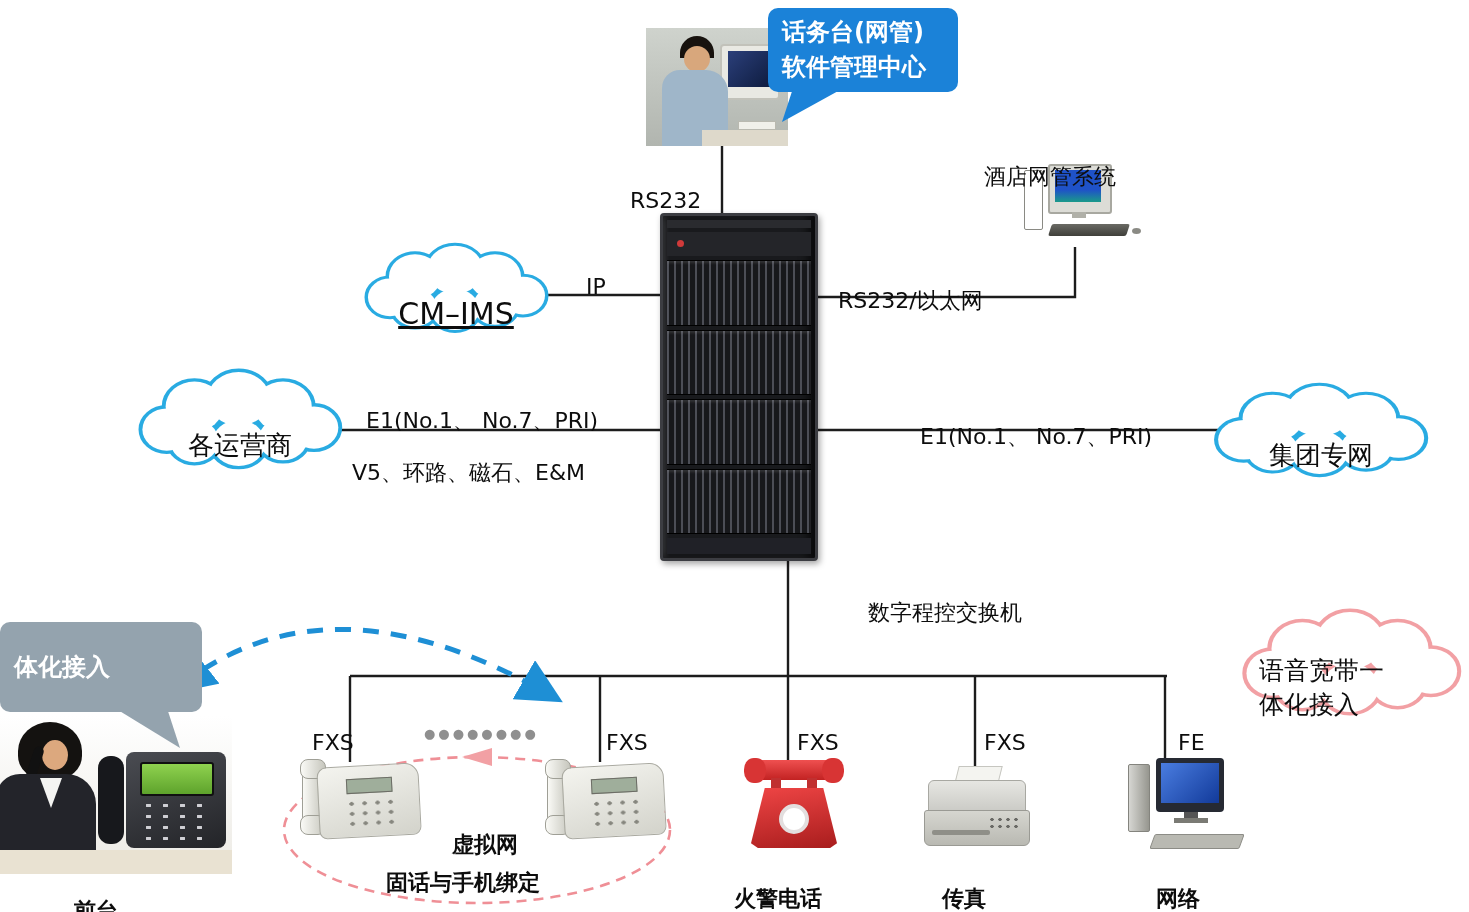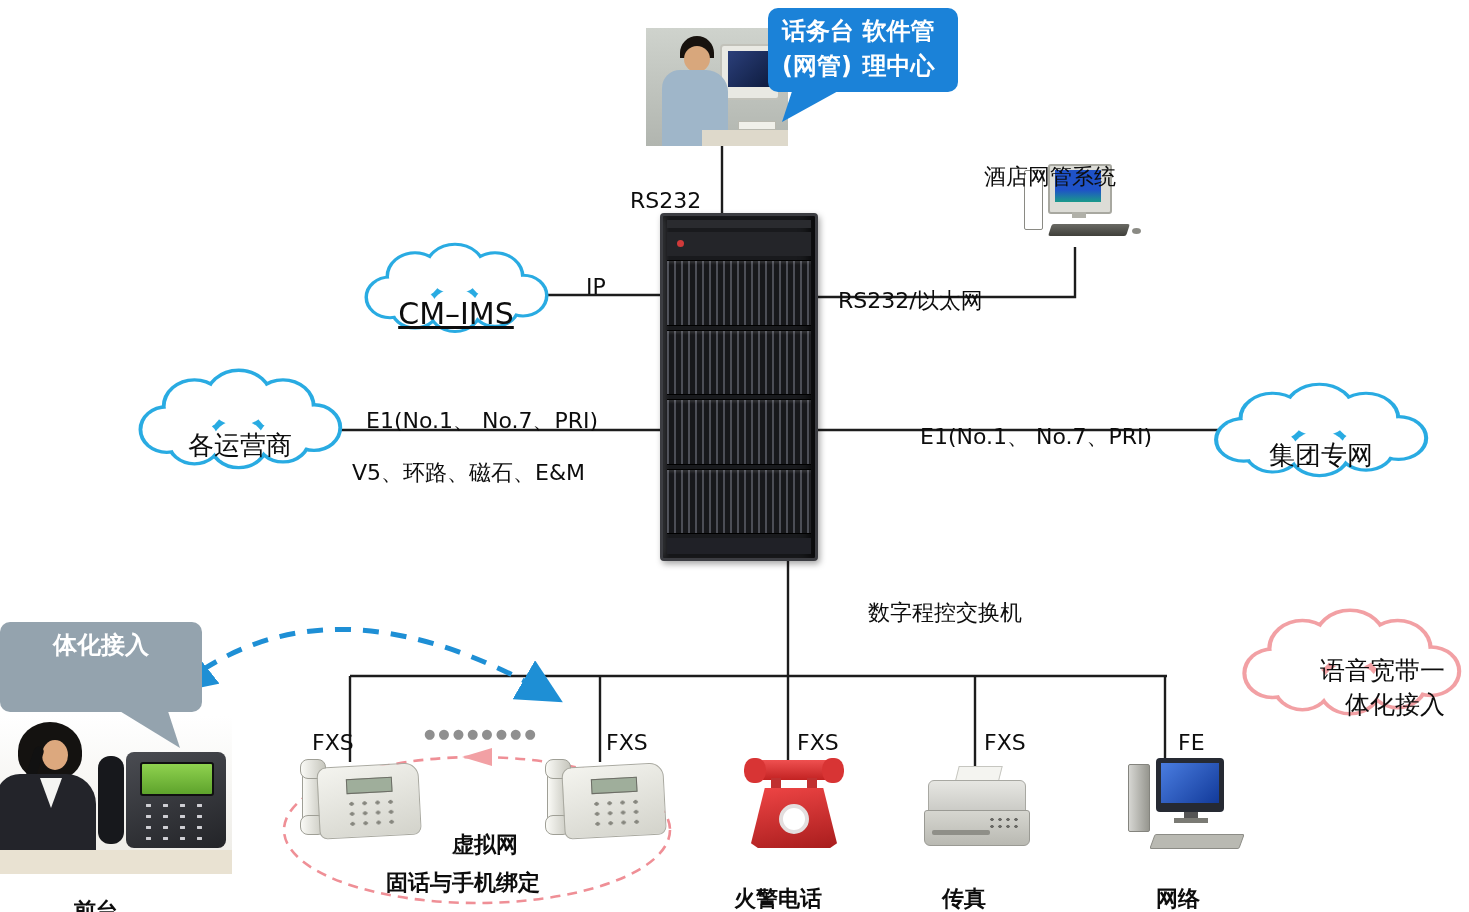--- a/index.html
+++ b/index.html
@@ -6,26 +6,26 @@
   .stage{position:relative;width:1469px;height:912px;background:#fff;overflow:hidden;
          font-family:"DejaVu Sans","Liberation Sans",sans-serif;color:#111;}
   svg.overlay{position:absolute;left:0;top:0;z-index:1;}
   .lbl{position:absolute;z-index:3;white-space:nowrap;color:#0d0d0d;margin-top:24px;}
   .lbl-25{font-size:22px;}
   .lbl-22{font-size:22px;}
   .lbl-26{font-size:26px;text-align:center;}
   .lbl-cm{font-size:30px;text-align:center;}
   .bold{font-weight:600;}
   .center160{width:160px;text-align:center;}
-  .voice-lbl{width:186px;text-align:right;font-size:25px;line-height:1.35;}
+  .voice-lbl{width:186px;text-align:left;font-size:25px;line-height:1.35;}
   .dots-row{font-size:13px;letter-spacing:3px;color:#8f8f8f;z-index:3;}
 
   
   .callout{position:absolute;z-index:4;border-radius:10px;color:#fff;font-weight:700;
-           font-size:24px;line-height:1.45;display:flex;flex-direction:row;
+           font-size:24px;line-height:1.45;display:flex;flex-direction:column;
            justify-content:center;padding:6px 14px;box-sizing:border-box;}
   .callout-blue{left:768px;top:8px;width:190px;height:84px;background:#1b82d8;}
   .callout-blue .tail{position:absolute;left:14px;bottom:-30px;width:58px;height:32px;
            background:#1b82d8;clip-path:polygon(18% 0,100% 0,0 100%);}
   .callout-gray{left:0px;top:622px;width:202px;height:90px;background:#94a3ae;}
   .callout-gray .tail{position:absolute;left:118px;bottom:-36px;width:62px;height:38px;
            background:#94a3ae;clip-path:polygon(0 0,80% 0,100% 100%);}
 
   
   .rack{position:absolute;left:660px;top:213px;width:158px;height:348px;z-index:2;

